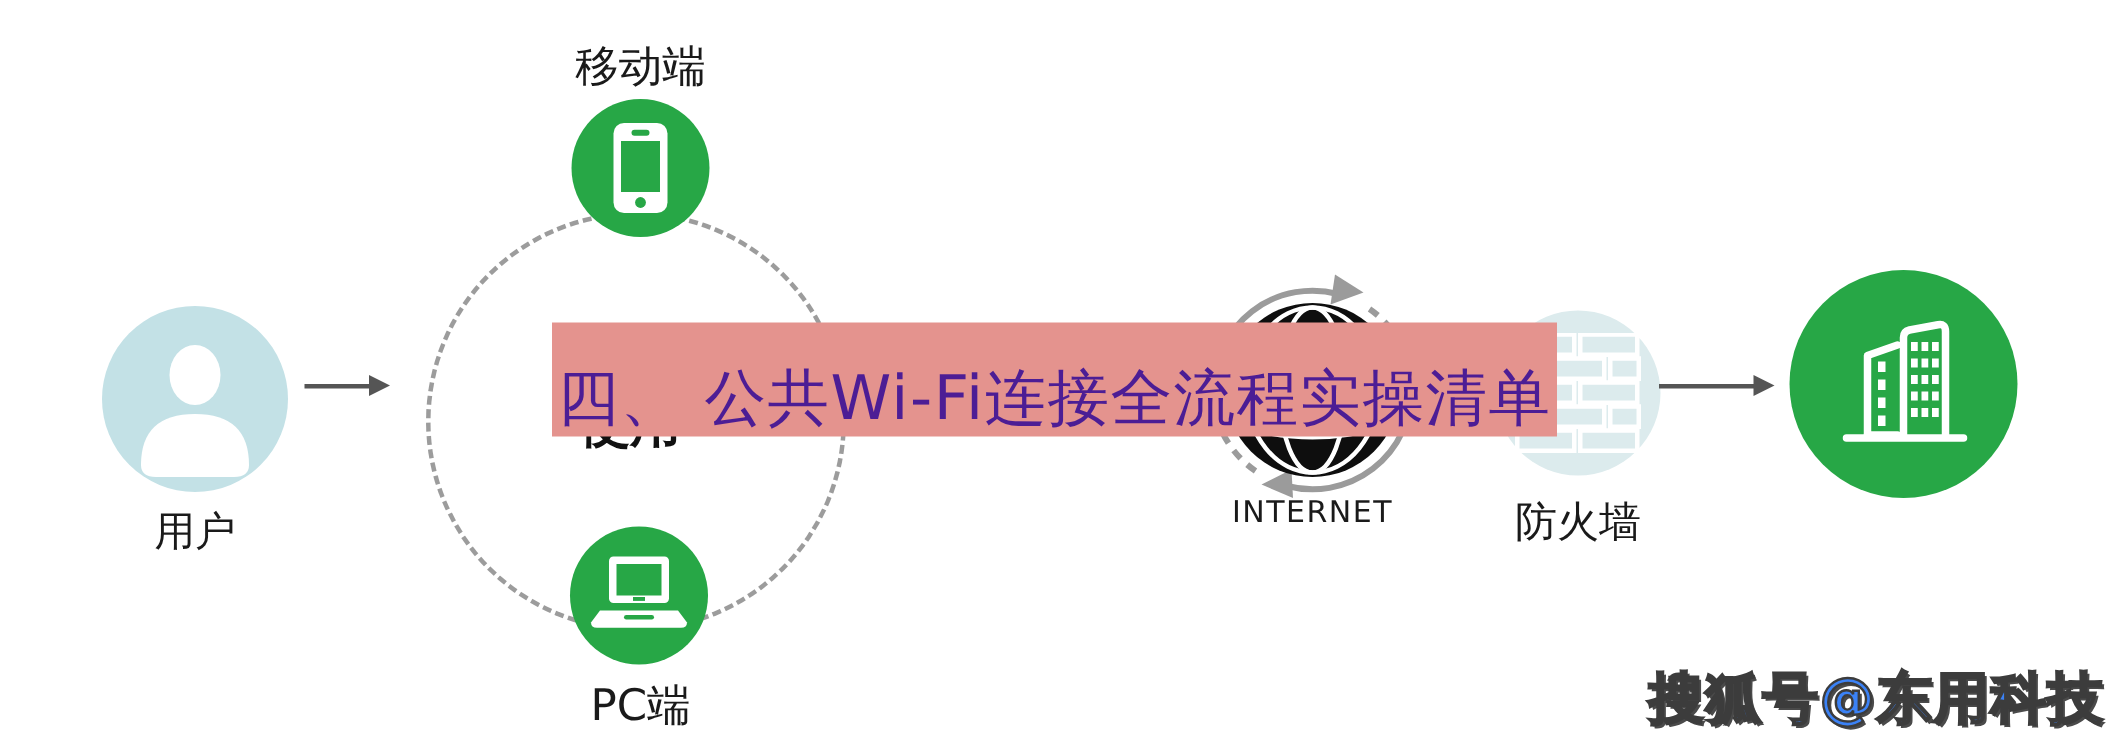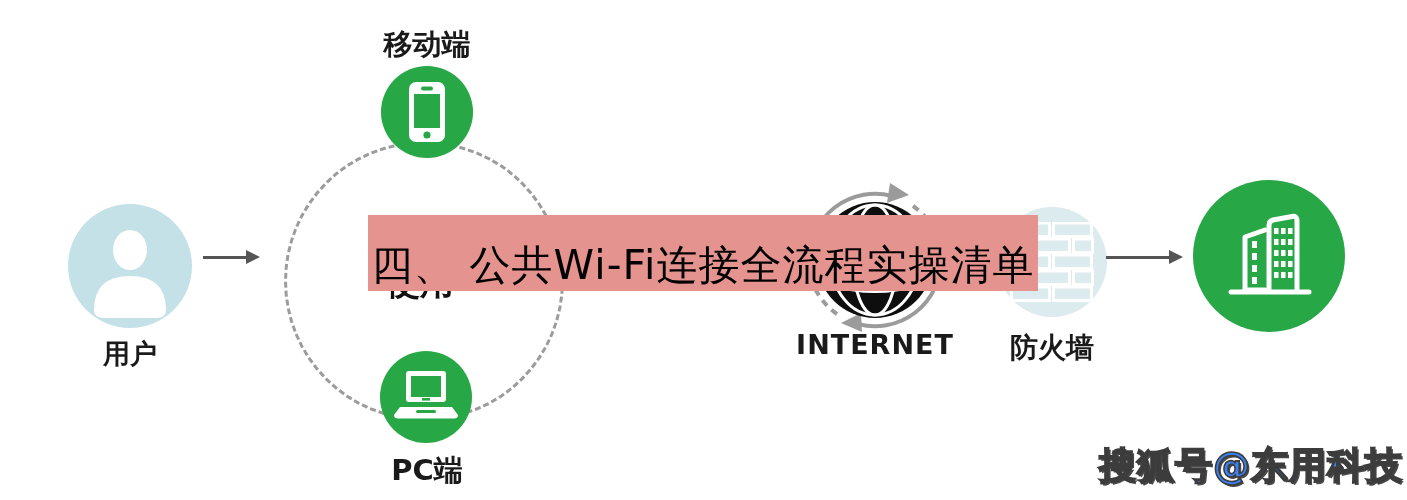--- a/index.html
+++ b/index.html
@@ -1,34 +1,34 @@
 <!DOCTYPE html>
 <html><head>
 <meta charset="utf-8">
 <style>
   html,body{margin:0;padding:0;background:#fff;}
   .canvas{position:relative;width:1407px;height:500px;background:#ffffff;overflow:hidden;
           font-family:"DejaVu Sans","Liberation Sans",sans-serif;}
   .abs{position:absolute;}
-  .node-label{position:absolute;text-align:center;font-weight:bold;color:#1a1a1a;}
+  .node-label{position:absolute;text-align:center;font-weight:normal;color:#1a1a1a;}
   .circle{position:absolute;border-radius:50%;}
   .green-bg{background:#27a746;}
   .teal-bg{background:#c3e1e6;}
   .pale-bg{background:#dcebed;}
   
   .dashed-circle{position:absolute;left:284px;top:141px;width:280px;height:280px;
     border:3px dashed #9c9c9c;border-radius:50%;box-sizing:border-box;background:transparent;}
   
   .arrow{position:absolute;height:3px;background:#555;}
   .arrow::after{content:"";position:absolute;right:-13px;top:-6px;width:0;height:0;
     border-left:14px solid #555;border-top:7.5px solid transparent;border-bottom:7.5px solid transparent;}
   
   .banner{position:absolute;left:368px;top:215px;width:670px;height:76px;background:#e4938e;
     z-index:5;display:flex;align-items:center;justify-content:center;}
-  .banner-text{font-size:41px;color:#000000;white-space:nowrap;letter-spacing:1px;margin-top:25px;}
+  .banner-text{font-size:41px;color:#4c1d95;white-space:nowrap;letter-spacing:1px;margin-top:25px;}
   
   .hidden-label{position:absolute;left:386px;top:260px;font-size:34px;font-weight:bold;color:#111;z-index:1;}
   
   .watermark{position:absolute;right:4px;top:441px;z-index:6;font-size:37px;font-weight:bold;
     color:#3b82f6;-webkit-text-stroke:1.6px #3c3c3c;text-shadow:2px 2px 0 #4a4a4a;letter-spacing:1px;}
   svg{display:block;}
 </style>
 </head>
 <body>
 
@@ -81,21 +81,21 @@
       <polygon points="72,157 51,148 71,138" fill="#9b9b9b"></polygon>
       <circle cx="85" cy="85" r="58" fill="#0e0e0e"></circle>
       <g stroke="#ffffff" stroke-width="3" fill="none">
         <ellipse cx="85" cy="85" rx="22" ry="55"></ellipse>
         <ellipse cx="85" cy="85" rx="44" ry="55"></ellipse>
         <path d="M 40 110 Q 85 123 130 110"></path>
         <path d="M 40 60 Q 85 47 130 60"></path>
       </g>
     </svg>
   </div>
-  <div class="node-label" style="left:787px;top:329px;width:176px;font-size:27px;letter-spacing:1px;">INTERNET</div>
+  <div class="node-label" style="left:787px;top:329px;width:176px;font-size:20px;letter-spacing:1px;">INTERNET</div>
 
   <div class="circle pale-bg" style="left:997px;top:207px;width:110px;height:110px;">
     <svg width="84" height="80" viewBox="0 0 84 80" style="margin:15px 0 0 13px;">
       <g stroke="#ffffff" stroke-width="3" fill="none">
         <rect x="1.5" y="1" width="38" height="13.5"></rect>
           <rect x="43.5" y="1" width="38" height="13.5"></rect>
         <rect x="1.5" y="17" width="16" height="13.5"></rect>
           <rect x="21.5" y="17" width="38" height="13.5"></rect>
           <rect x="63.5" y="17" width="19" height="13.5"></rect>
         <rect x="1.5" y="33" width="38" height="13.5"></rect>

